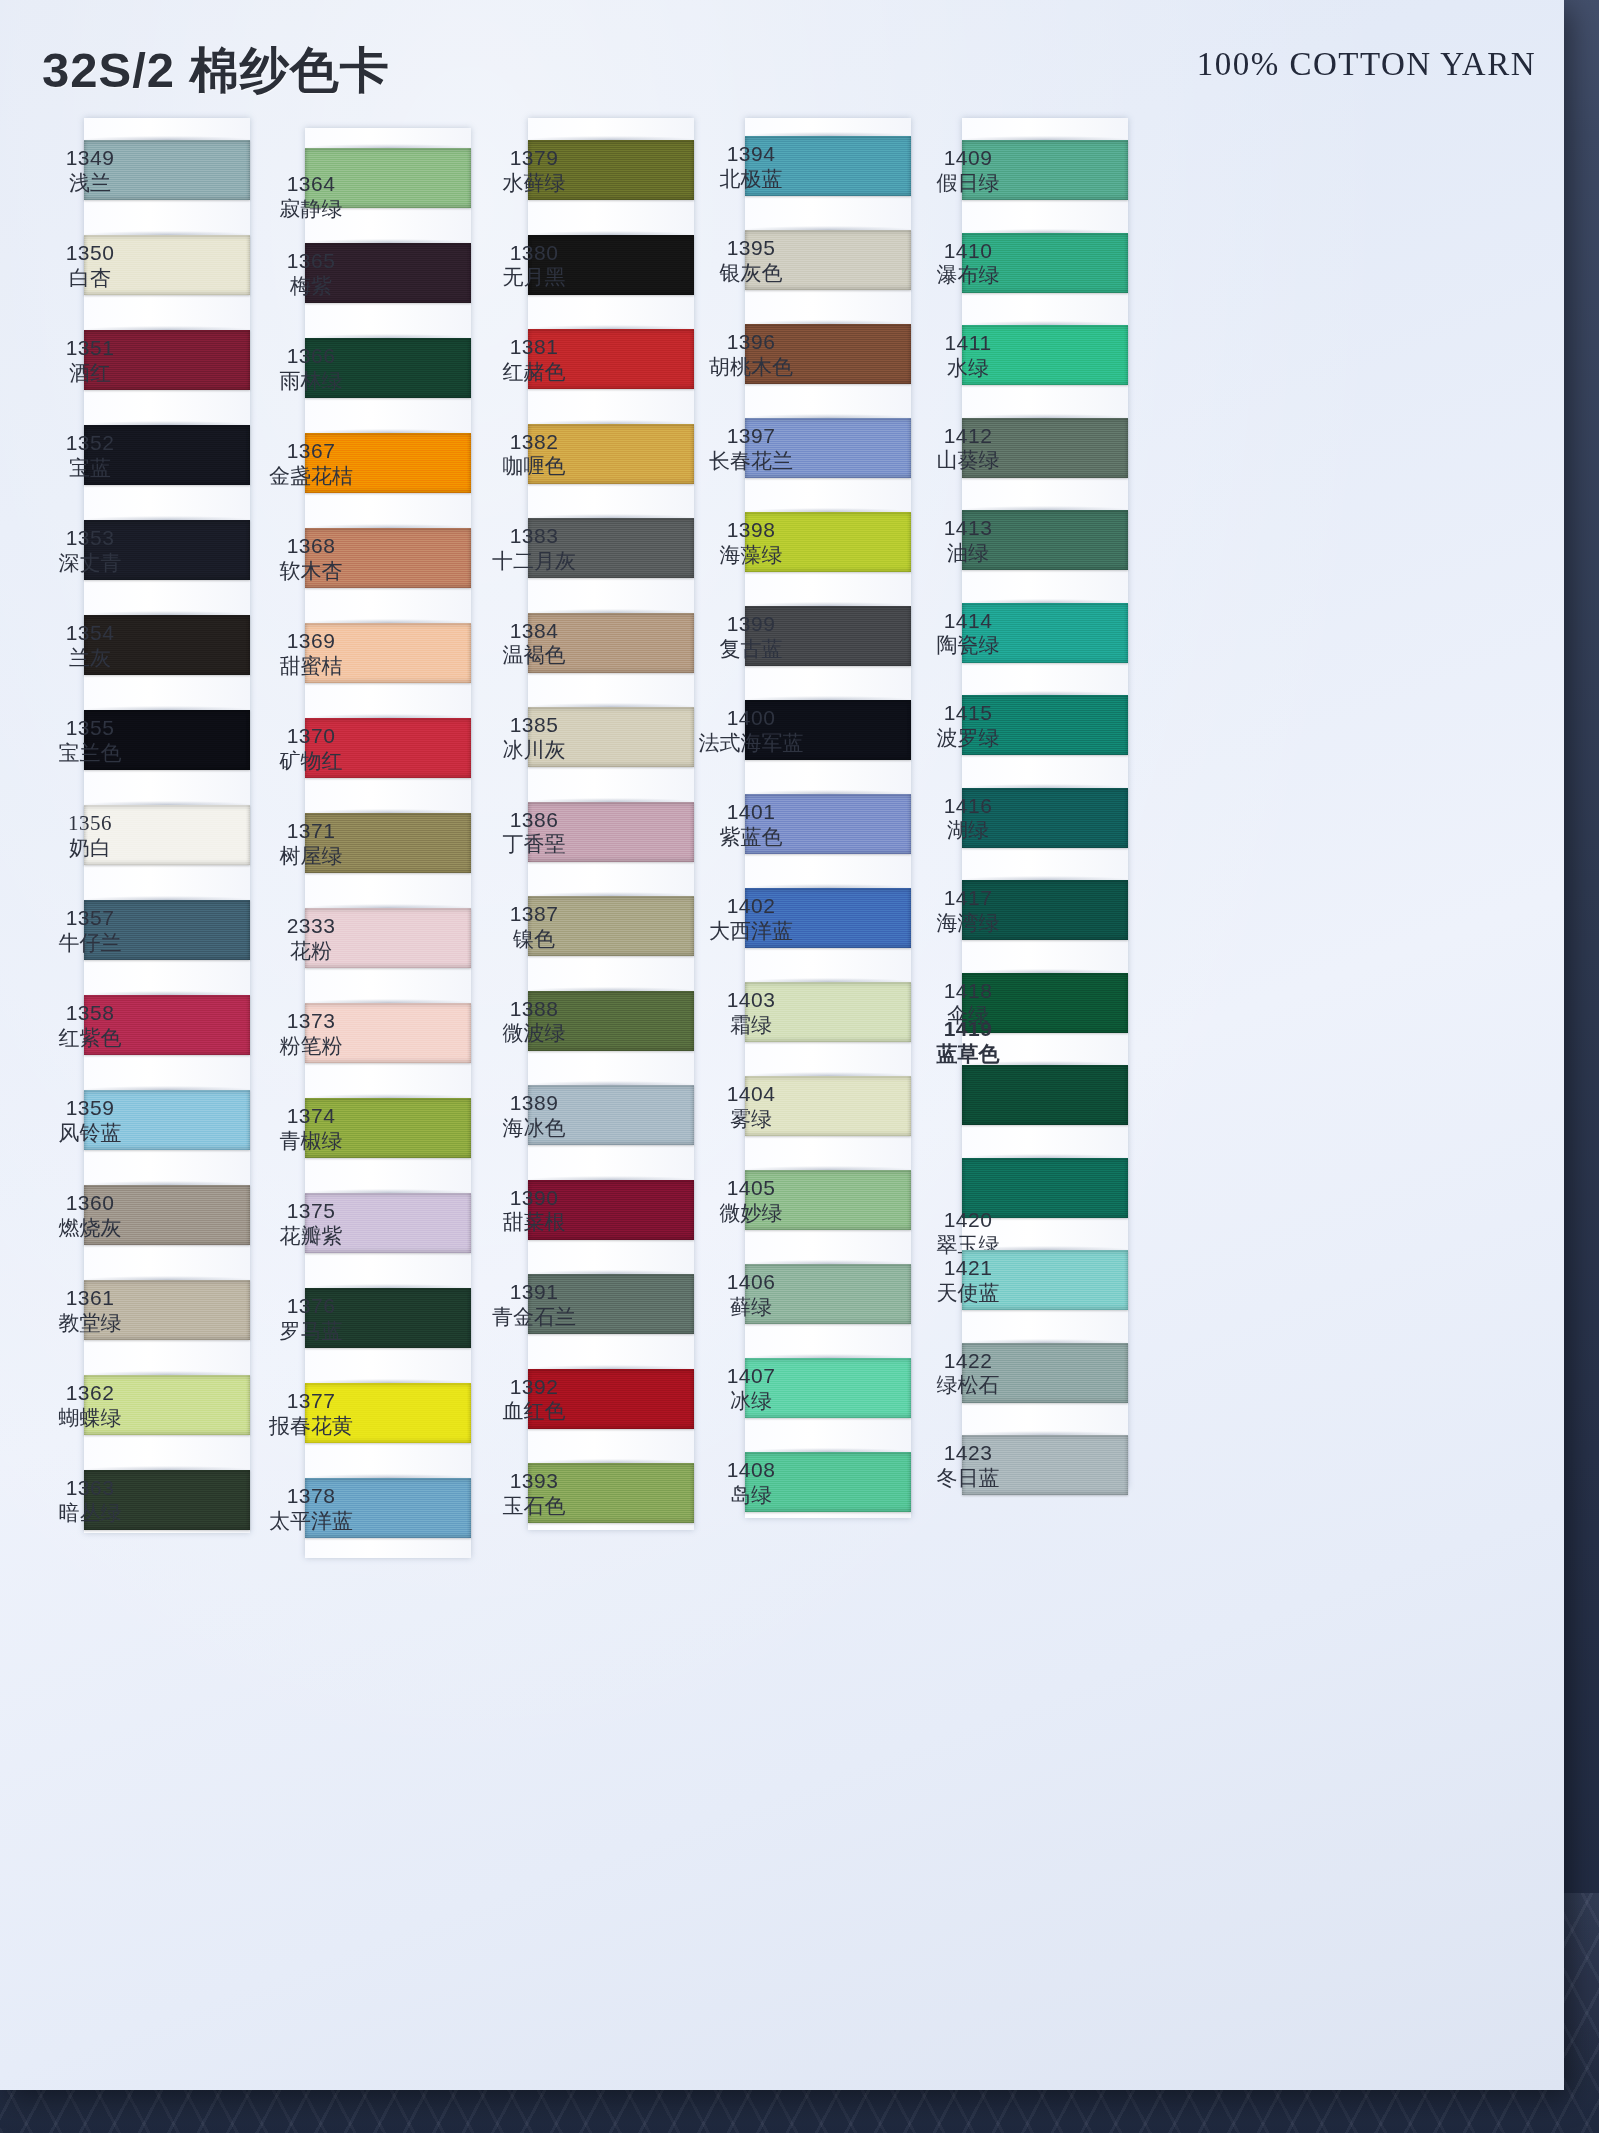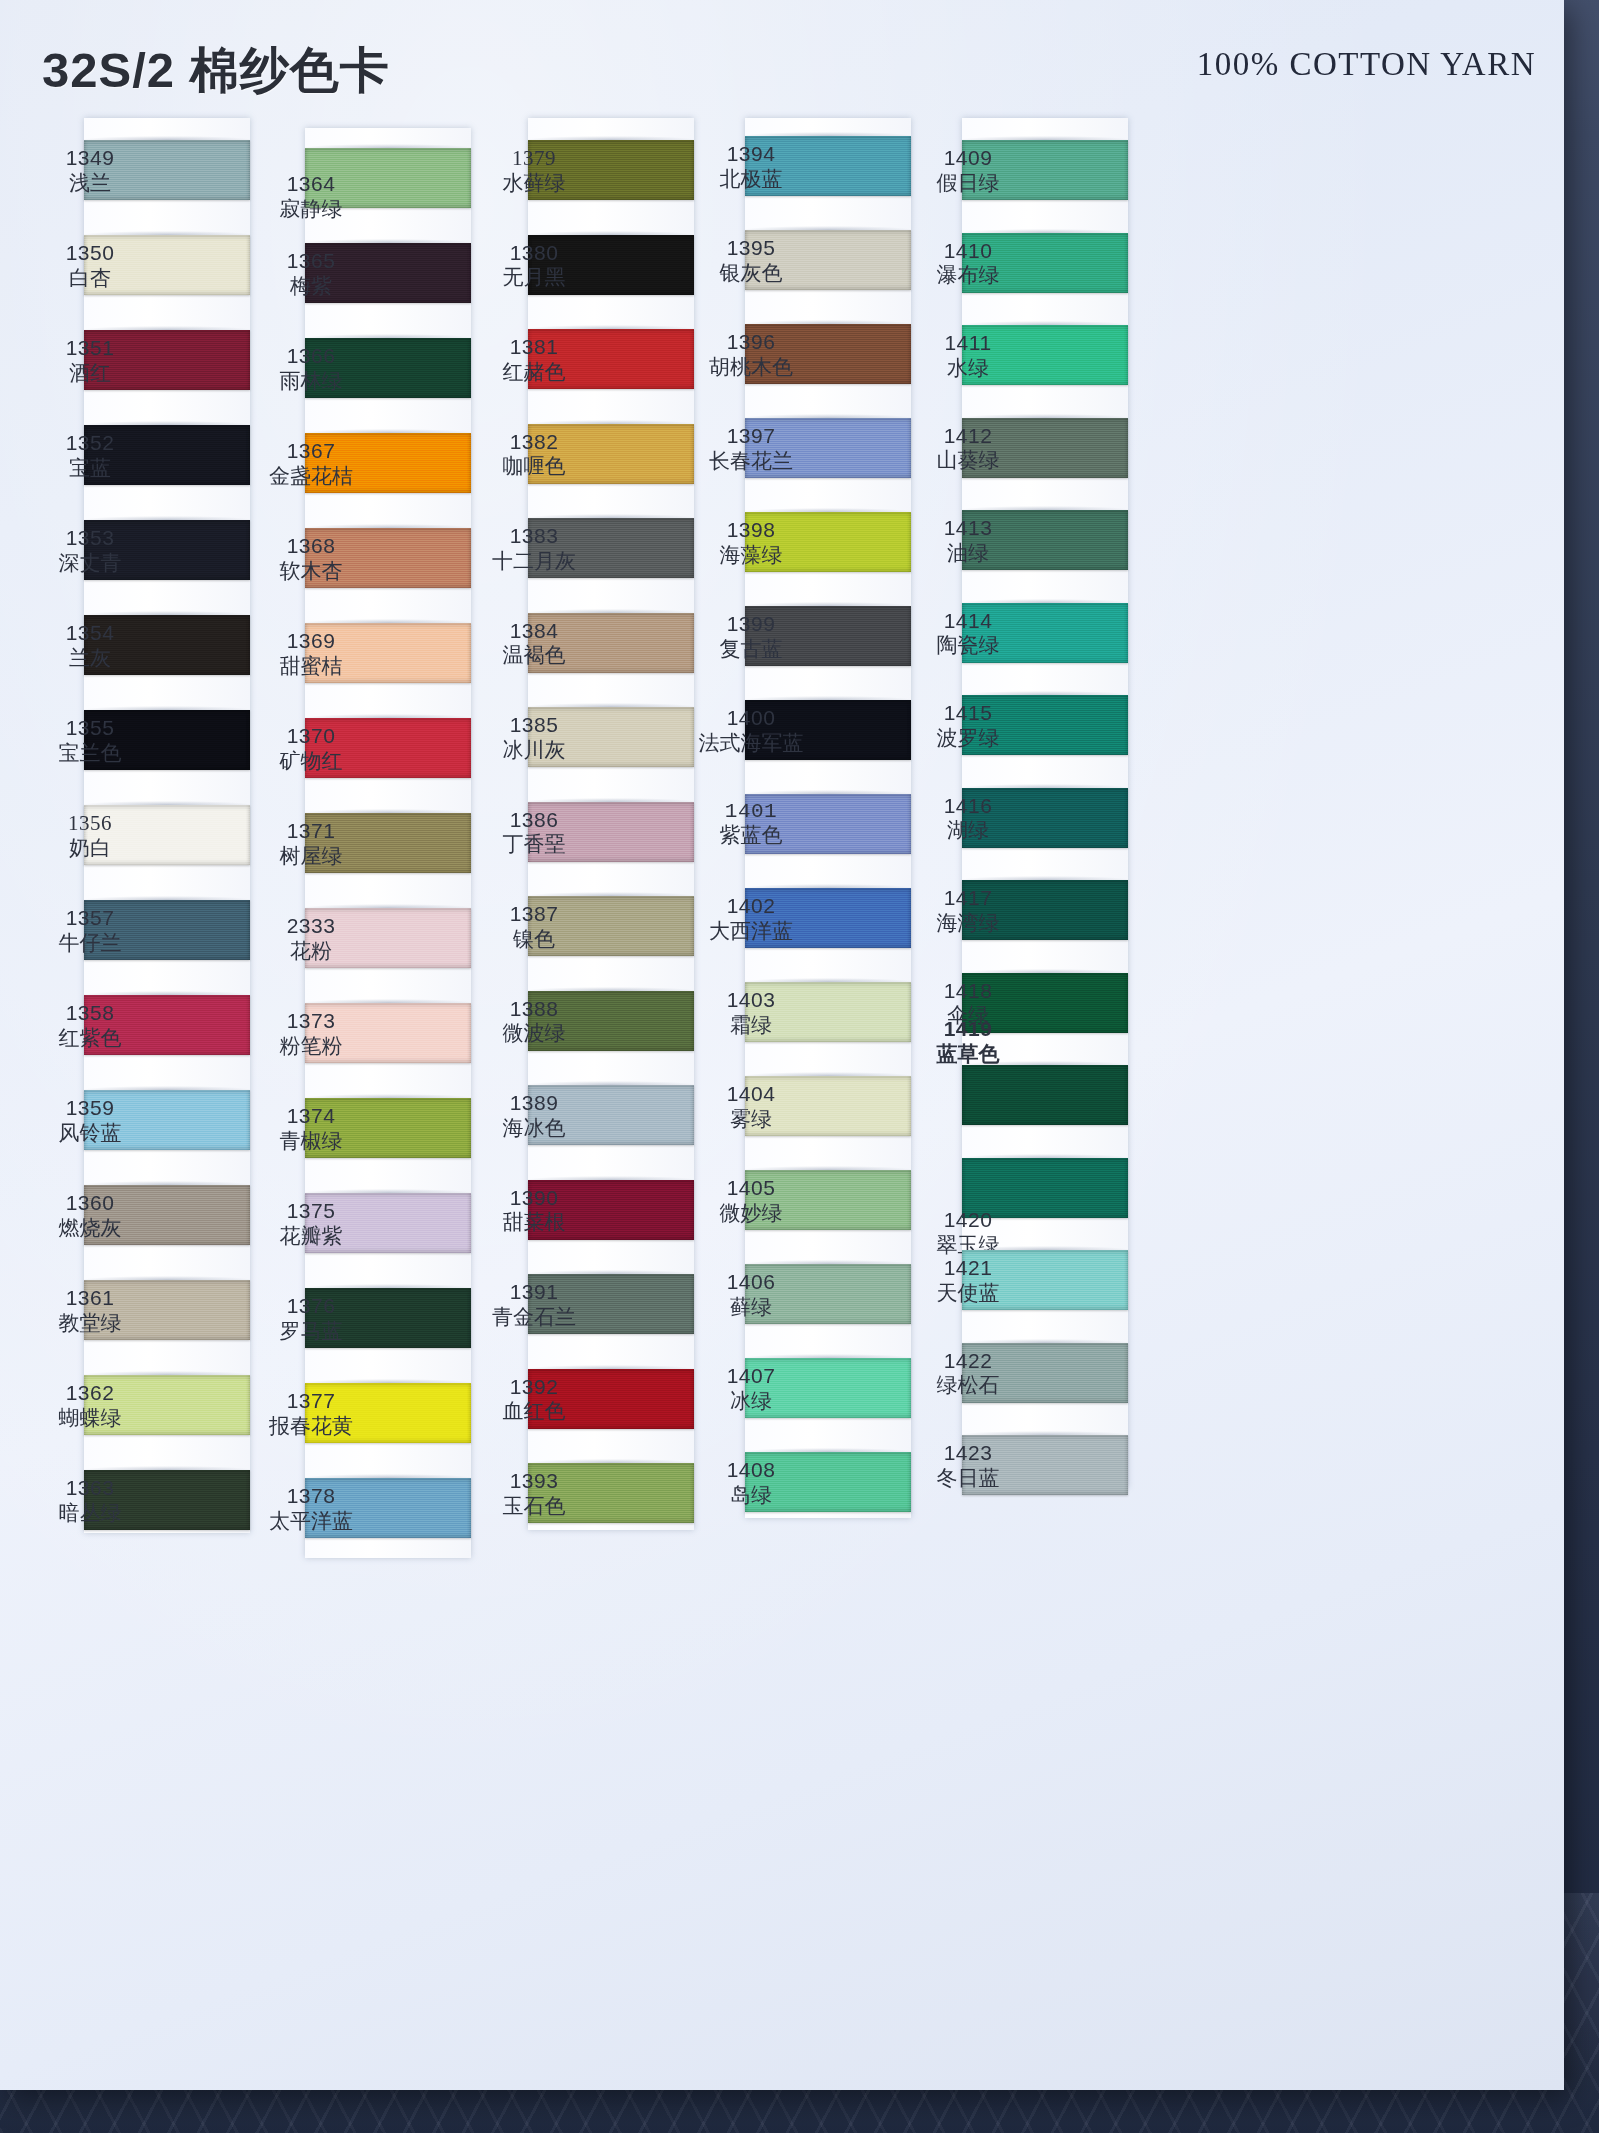--- a/index.html
+++ b/index.html
@@ -287,21 +287,21 @@
         <div class="sw" title="1378 太平洋蓝" style="left: 0px; top: 1360px; width: 166px; height: 60px; background: rgb(106, 164, 198);"></div>
         <div class="lbl" style="left: -64px; width: 140px; top: 1366px;">
           <span class="code">1378</span>
           <span class="name">太平洋蓝</span>
         </div>
       </div>
       <div class="col" style="left: 528px;">
         <div class="strip" style="left: 0px; top: 0px; width: 166px; height: 1412px;"></div>
         <div class="fuzz" style="top: 18px; width: 166px;"></div>
         <div class="sw" title="1379 水藓绿" style="left: 0px; top: 22px; width: 166px; height: 60px; background: rgb(101, 108, 41);"></div>
-        <div class="lbl" style="left: -64px; width: 140px; top: 28px; font-family: Liberation Serif, serif;">
+        <div class="lbl" style="left: -64px; width: 140px; top: 28px;">
           <span class="code">1379</span>
           <span class="name">水藓绿</span>
         </div>
         <div class="fuzz" style="top: 112.5px; width: 166px;"></div>
         <div class="sw" title="1380 无月黑" style="left: 0px; top: 116.5px; width: 166px; height: 60px; background: rgb(20, 20, 20);"></div>
         <div class="lbl" style="left: -64px; width: 140px; top: 122.5px;">
           <span class="code">1380</span>
           <span class="name">无月黑</span>
         </div>
         <div class="fuzz" style="top: 207px; width: 166px;"></div>
@@ -422,21 +422,21 @@
           <span class="name">复古蓝</span>
         </div>
         <div class="fuzz" style="top: 578px; width: 166px;"></div>
         <div class="sw" title="1400 法式海军蓝" style="left: 0px; top: 582px; width: 166px; height: 60px; background: rgb(13, 16, 24);"></div>
         <div class="lbl" style="left: -64px; width: 140px; top: 588px;">
           <span class="code">1400</span>
           <span class="name">法式海军蓝</span>
         </div>
         <div class="fuzz" style="top: 672px; width: 166px;"></div>
         <div class="sw" title="1401 紫蓝色" style="left: 0px; top: 676px; width: 166px; height: 60px; background: rgb(124, 143, 202);"></div>
-        <div class="lbl" style="left: -64px; width: 140px; top: 682px; font-family: Liberation Mono, monospace;">
+        <div class="lbl" style="left: -64px; width: 140px; top: 682px;">
           <span class="code">1401</span>
           <span class="name">紫蓝色</span>
         </div>
         <div class="fuzz" style="top: 766px; width: 166px;"></div>
         <div class="sw" title="1402 大西洋蓝" style="left: 0px; top: 770px; width: 166px; height: 60px; background: rgb(63, 107, 184);"></div>
         <div class="lbl" style="left: -64px; width: 140px; top: 776px;">
           <span class="code">1402</span>
           <span class="name">大西洋蓝</span>
         </div>
         <div class="fuzz" style="top: 860px; width: 166px;"></div>

